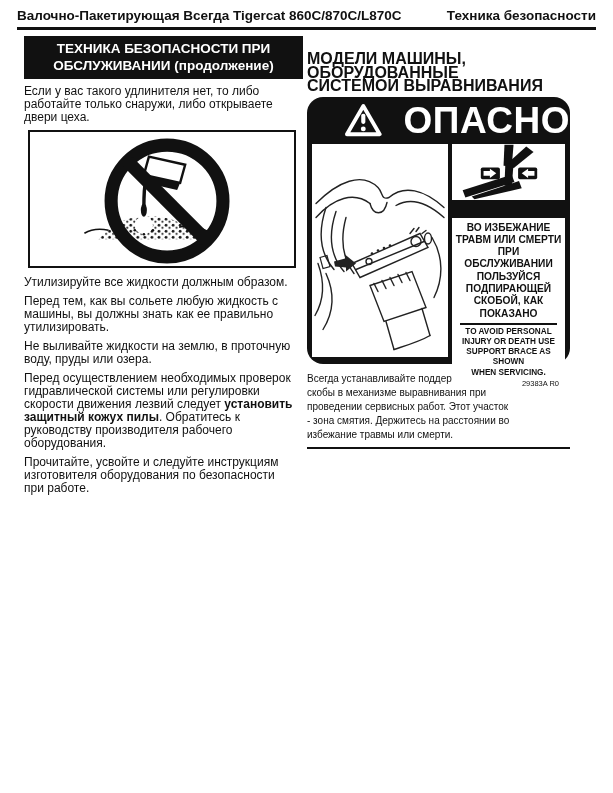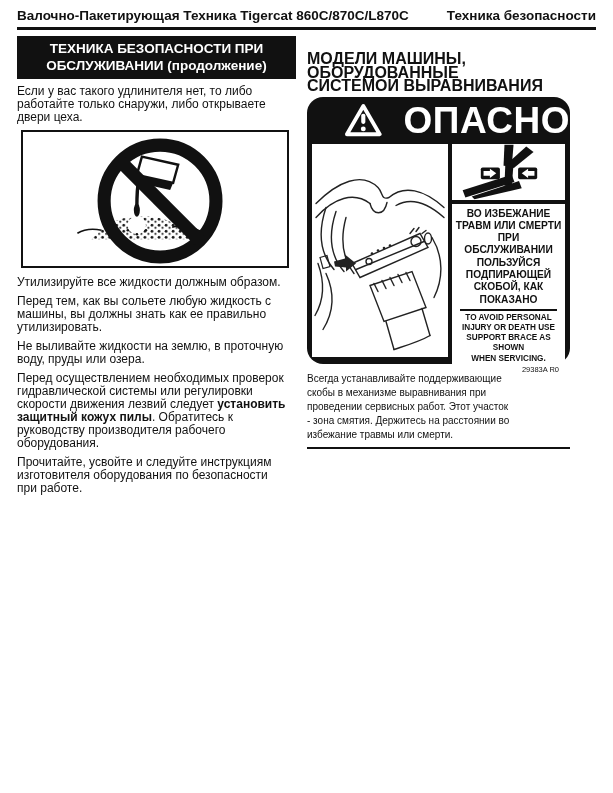--- a/index.html
+++ b/index.html
@@ -6,55 +6,55 @@
   .page{
     position:relative;width:613px;height:793px;background:#fff;color:#111;
     font-family:"Liberation Sans","DejaVu Sans",sans-serif;overflow:hidden;margin:0 auto;
   }
   .ml{white-space:pre-line;}
   
   .hdr-left{position:absolute;left:17px;top:8px;font-size:13.5px;font-weight:bold;}
   .hdr-right{position:absolute;right:17px;top:8px;font-size:13.5px;font-weight:bold;}
   .hdr-rule{position:absolute;left:17px;top:27px;width:579px;height:3px;background:#111;}
   
-  .col-left{position:absolute;left:17px;top:36px;width:279px;}
+  .col-left{position:absolute;left:24px;top:36px;width:279px;}
   .sec-banner{
     background:#111;color:#fff;font-weight:bold;font-size:13.5px;line-height:16.5px;
     text-align:center;padding:5px 2px;margin:0 0 6px 0;
   }
   .col-left p{margin:0 0 6px 0;font-size:12px;line-height:13px;}
   .col-left b{font-weight:bold;}
   .prohibit-box{border:2px solid #111;width:264px;height:134px;margin:3px 0 8px 4px;}
   .prohibit-box svg{display:block;width:100%;height:100%;}
   
   .col-right{position:absolute;left:307px;top:36px;width:289px;}
   .rc-heading{font-size:16px;font-weight:bold;line-height:13.5px;margin:16px 0 4px 0;}
   .danger-label{width:263px;height:267px;background:#111;border-radius:16px;position:relative;}
   .danger-band{height:47px;display:flex;align-items:center;justify-content:center;gap:22px;margin-left:38px;}
   .danger-word{color:#fff;font-size:37px;font-weight:bold;letter-spacing:.5px;line-height:1;}
   .danger-body{position:absolute;left:5px;right:5px;top:47px;bottom:7px;display:flex;gap:4px;}
   .panel{background:#fff;}
   .illus{width:136px;overflow:hidden;}
   .illus svg{display:block;width:100%;height:100%;}
-  .rightstack{flex:1;display:flex;flex-direction:column;gap:4px;}
+  .rightstack{flex:1;display:flex;flex-direction:column;gap:18px;}
   .picto{height:62px;display:flex;align-items:center;justify-content:center;}
   .msg{flex:1;text-align:center;padding:4px 2px 2px;display:flex;flex-direction:column;}
   .msg-ru{font-weight:bold;font-size:10.2px;line-height:12.3px;}
   .msg-rule{height:2px;background:#111;margin:3px 6px 2px;}
   .msg-en{font-weight:bold;font-size:8.2px;line-height:10.2px;}
   .msg-code{font-size:7.5px;text-align:right;padding-right:4px;margin-top:1px;}
   .caption{margin:8px 0 0 0;font-size:10px;line-height:14px;width:282px;}
   .caption-rule{height:2px;background:#111;width:263px;margin-top:5px;}
 </style>
 </head>
 <body>
 
 <div class="page">
 
-  <div class="hdr-left">Валочно-Пакетирующая Техника Tigercat 860C/870C/L870C</div>
+  <div class="hdr-left">Валочно-Пакетирующая Всегда Tigercat 860C/870C/L870C</div>
   <div class="hdr-right">Техника безопасности</div>
   <div class="hdr-rule"></div>
 
   <div class="col-left">
     <div class="sec-banner ml">ТЕХНИКА БЕЗОПАСНОСТИ ПРИ
 ОБСЛУЖИВАНИИ  (продолжение)</div>
 
     <p class="ml">Если  у вас такого удлинителя нет, то  либо
 работайте только снаружи, либо открываете
 двери цеха.</p>

